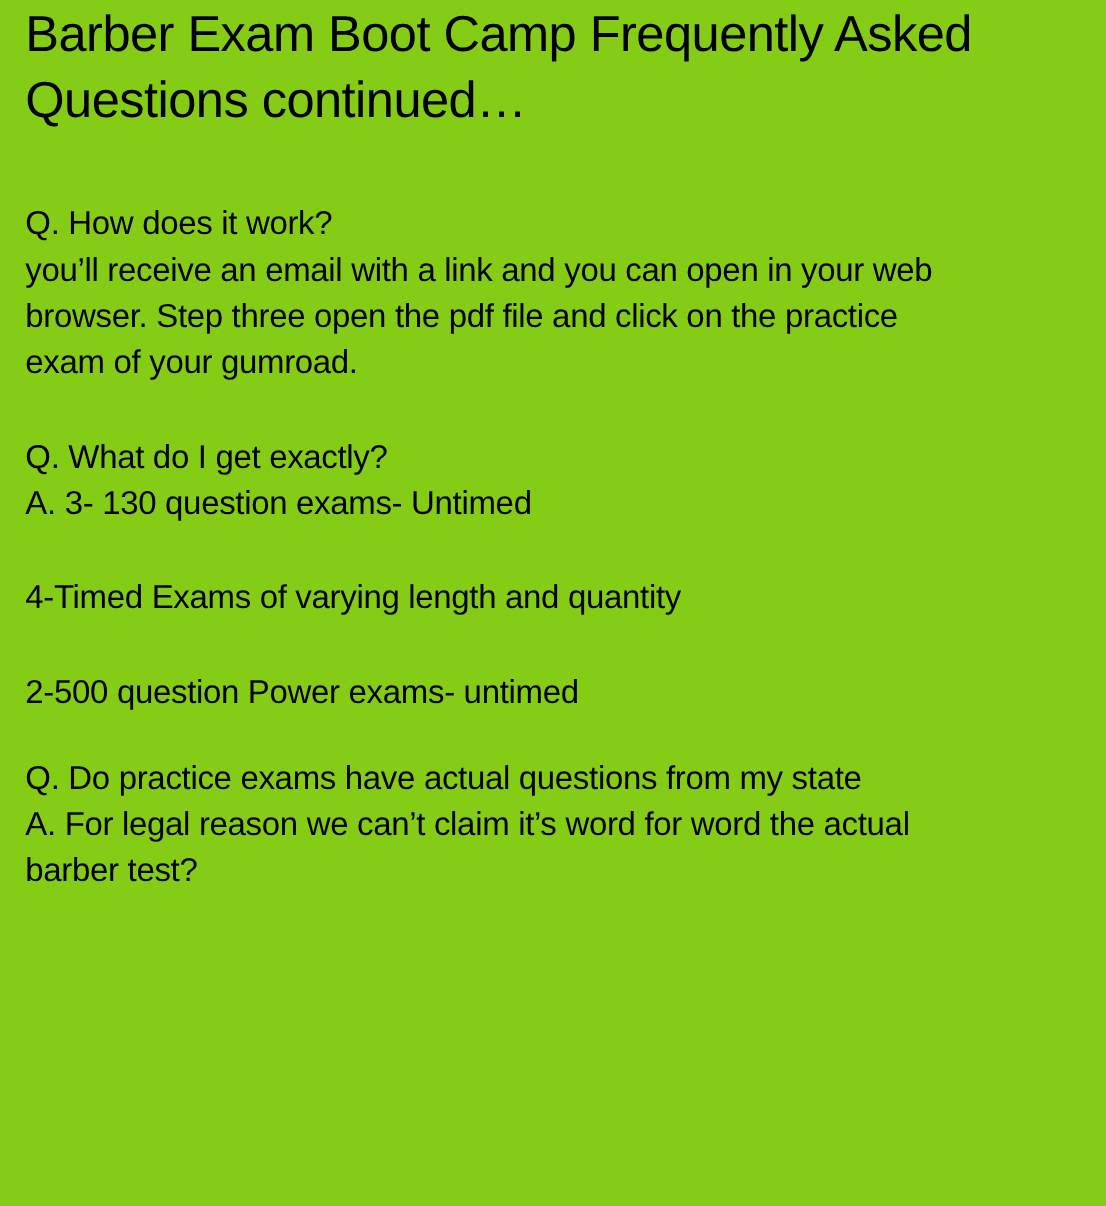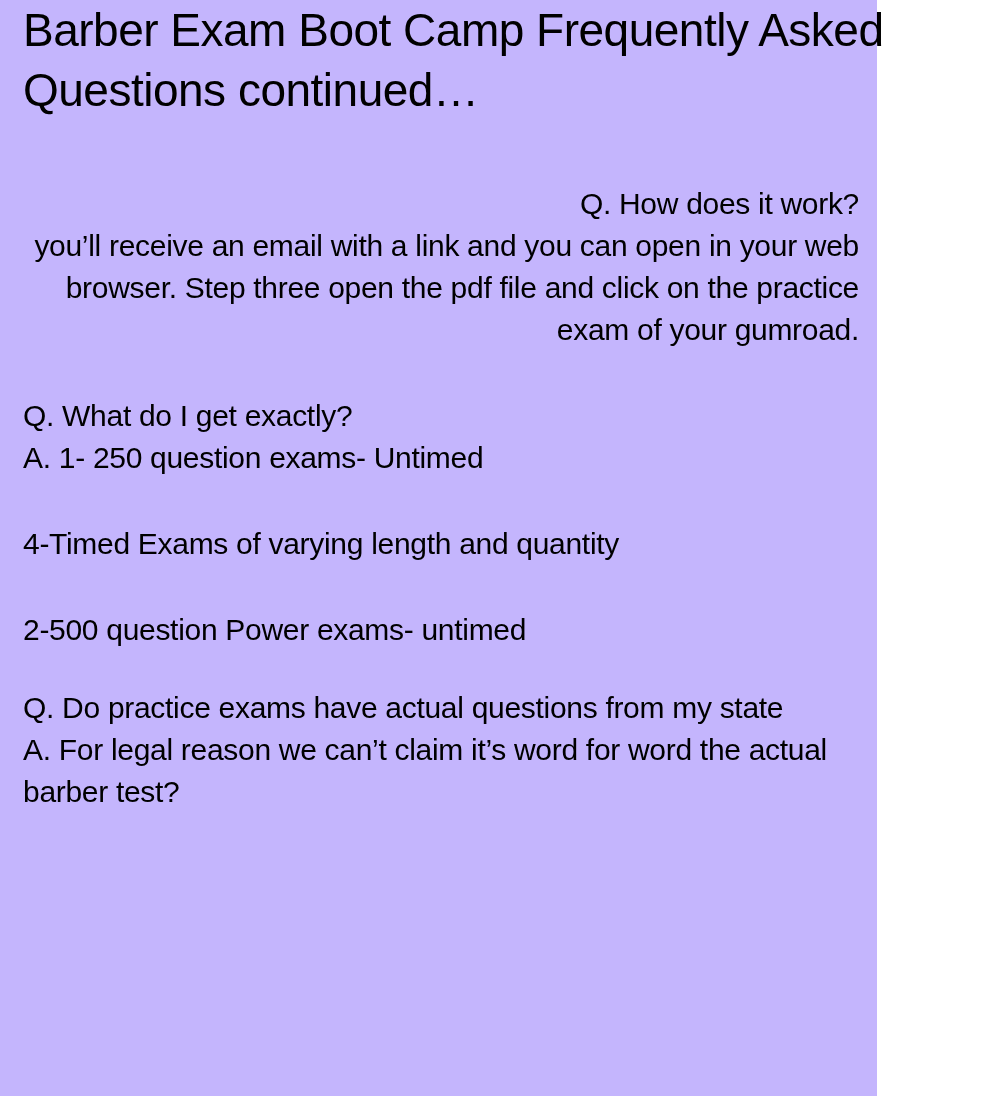--- a/index.html
+++ b/index.html
@@ -8,45 +8,45 @@
   }
   body {
     width: 1005px;
     height: 1096px;
     background: #ffffff;
     color: #000000;
     font-family: "Liberation Sans", sans-serif;
     overflow: hidden;
   }
   .page {
-    width: 877px;
+    width: 1005px;
     height: 1096px;
     box-sizing: border-box;
     padding: 0 18px 0 23px;
-    background: #c4b5fd;
+    background: #84cc16;
   }
   .doc-title {
     margin: 0;
     font-size: 46px;
     line-height: 60px;
     font-weight: 400;
     letter-spacing: -0.5px;
     white-space: nowrap;
   }
   .body-block {
     margin: 0;
   }
   .line {
     font-size: 30px;
     line-height: 42px;
     font-weight: 400;
     letter-spacing: -0.3px;
     white-space: nowrap;
   }
-  .first-block   { margin-top: 63px; text-align: right; }
+  .first-block   { margin-top: 63px; }
   .gap-one-line  { margin-top: 44px; }
   .gap-two-lines { margin-top: 36px; }
 </style>
 </head>
 <body>
 
 <div class="page">
 
   <h1 class="doc-title">
     <div class="title-line">Barber Exam Boot Camp Frequently Asked</div>
@@ -55,21 +55,21 @@
 
   <div class="body-block first-block">
     <div class="line">Q. How does it work?</div>
     <div class="line">you’ll receive an email with a link and you can open in your web</div>
     <div class="line">browser. Step three open the pdf file and click on the practice</div>
     <div class="line">exam of your gumroad.</div>
   </div>
 
   <div class="body-block gap-one-line">
     <div class="line">Q. What do I get exactly?</div>
-    <div class="line">A. 1- 250 question exams- Untimed</div>
+    <div class="line">A. 3- 130 question exams- Untimed</div>
   </div>
 
   <div class="body-block gap-one-line">
     <div class="line">4-Timed Exams of varying length and quantity</div>
   </div>
 
   <div class="body-block gap-one-line">
     <div class="line">2-500 question Power exams- untimed</div>
   </div>
 

